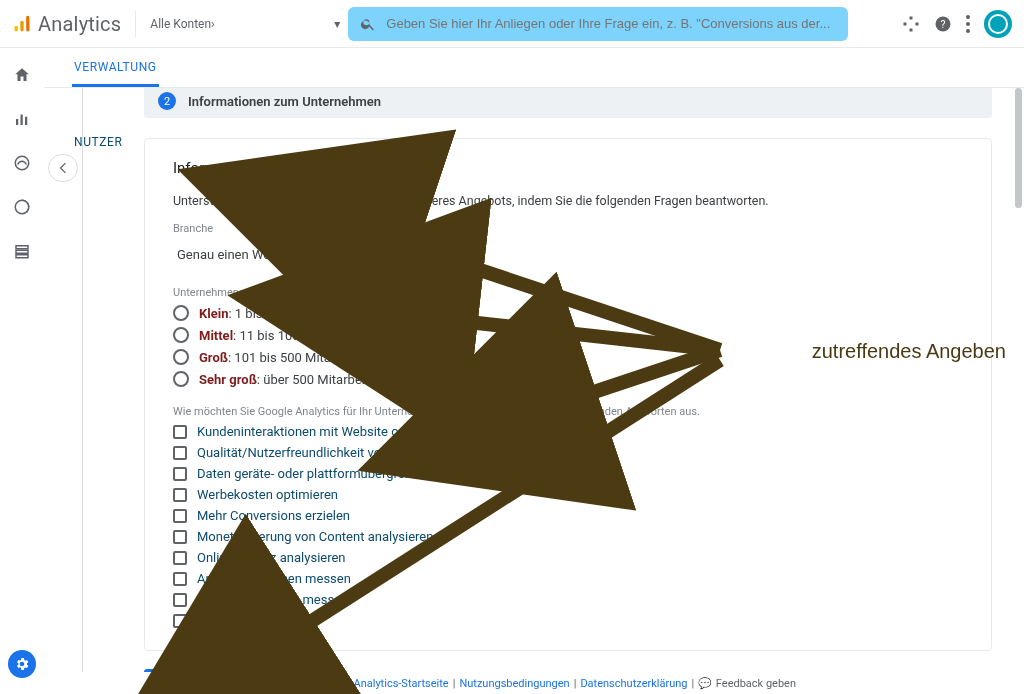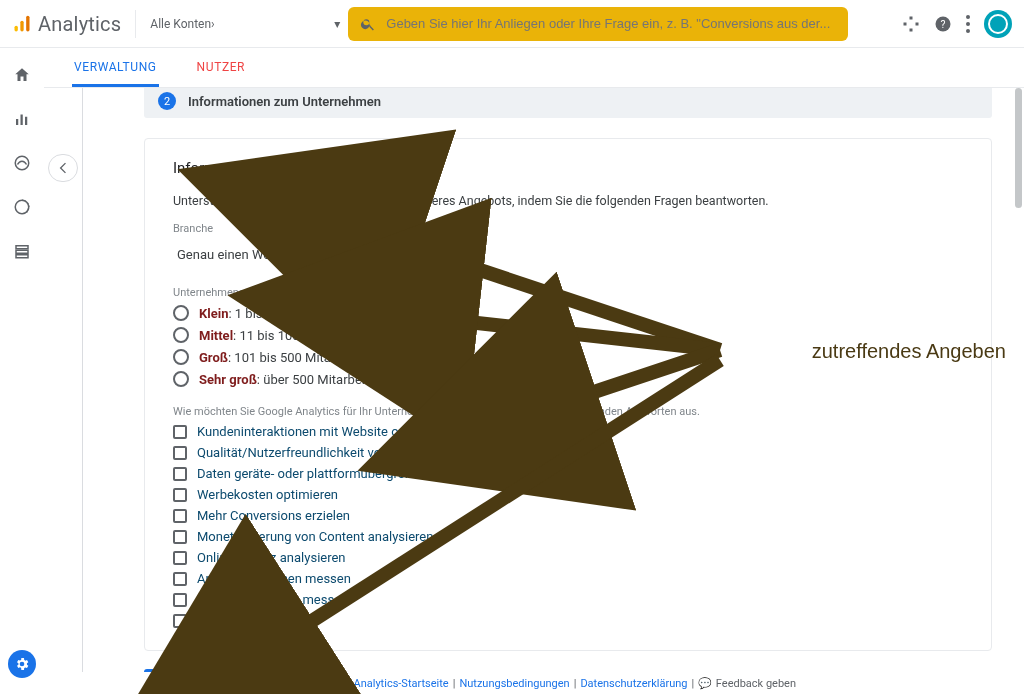--- a/index.html
+++ b/index.html
@@ -5,34 +5,34 @@
   * { box-sizing: border-box; margin: 0; padding: 0; }
   html, body { width: 1024px; height: 694px; font-family: "Roboto","Helvetica Neue",Arial,sans-serif; background: #fff; color: #202124; overflow: hidden; }
   
   .hdr { height: 48px; display: flex; align-items: center; padding: 0 12px; gap: 8px; border-bottom: 1px solid #e8eaed; }
   .logo { display: flex; align-items: center; gap: 6px; }
   .logo-mark { width: 20px; height: 20px; }
   .logo-text { font-size: 20px; color: #5f6368; letter-spacing: .2px; }
   .vdiv { width: 1px; height: 28px; background: #e8eaed; margin: 0 6px; }
   .accts { display: flex; align-items: center; font-size: 12px; color: #5f6368; gap: 0; min-width: 190px; }
   .accts .rt { font-size: 12px; color: #5f6368; }
-  .search { flex: 1; max-width: 500px; height: 34px; background: #eab308; border-radius: 6px; display: flex; align-items: center; padding: 0 12px; gap: 10px; color: #5f6368; }
+  .search { flex: 1; max-width: 500px; height: 34px; background: #7dd3fc; border-radius: 6px; display: flex; align-items: center; padding: 0 12px; gap: 10px; color: #5f6368; }
   .search input { border: 0; background: transparent; flex: 1; font-size: 13px; color: #5f6368; outline: none; }
   .hdr-right { margin-left: auto; display: flex; align-items: center; gap: 14px; color: #5f6368; }
   .avatar { width: 28px; height: 28px; border-radius: 50%; background: #00a2b8; display: flex; align-items: center; justify-content: center; }
   .avatar-inner { width: 20px; height: 20px; border-radius: 50%; border: 2px solid #fff; }
   
   .rail { position: absolute; top: 48px; bottom: 0; left: 0; width: 44px; background: #fff; display: flex; flex-direction: column; align-items: center; padding-top: 18px; gap: 26px; color: #5f6368; }
   .rail svg { width: 18px; height: 18px; }
   .gear-fab { position: absolute; bottom: 16px; left: 8px; width: 28px; height: 28px; border-radius: 50%; background: #1a73e8; display: flex; align-items: center; justify-content: center; }
   .gear-fab svg { width: 16px; height: 16px; fill: #fff; }
   
   .main { position: absolute; left: 44px; right: 0; top: 48px; bottom: 0; display: flex; flex-direction: column; }
-  .tabs { height: 40px; border-bottom: 1px solid #e8eaed; display: flex; align-items: center; padding-left: 28px; gap: 36px; }
-  .tab { font-size: 12px; letter-spacing: .6px; color: #ef4444; padding: 12px 2px 10px; border-bottom: 3px solid transparent; cursor: pointer; }
+  .tabs { height: 40px; border-bottom: 1px solid #e8eaed; display: flex; align-items: flex-start; padding-left: 28px; gap: 36px; flex-direction: column; }
+  .tab { font-size: 12px; letter-spacing: .6px; color: #0c4a6e; padding: 12px 2px 10px; border-bottom: 3px solid transparent; cursor: pointer; }
   .tab.active { color: #1a73e8; border-bottom-color: #1a73e8; }
   .content-col { flex: 1; position: relative; padding: 0 20px 0 100px; overflow: hidden; }
   .timeline-bar { position: absolute; left: 38px; top: 0; bottom: 0; width: 1px; background: #dadce0; }
   .back-chip { position: absolute; left: 4px; top: 66px; width: 30px; height: 28px; border: 1px solid #dadce0; border-radius: 14px; display: flex; align-items: center; justify-content: center; background: #fff; cursor: pointer; }
   
   .step-hdr { margin-top: -4px; background: #eef1f4; border-radius: 3px; padding: 8px 14px; display: flex; align-items: center; gap: 12px; margin-right: 12px; }
   .step-badge { width: 18px; height: 18px; border-radius: 50%; background: #1a73e8; color: #fff; font-size: 11px; display: flex; align-items: center; justify-content: center; }
   .step-title { font-size: 13px; font-weight: 600; color: #3c4043; }
   
   .card { margin-top: 20px; background: #fff; border: 1px solid #e8eaed; border-radius: 4px; padding: 20px 28px 22px; margin-right: 12px; }

